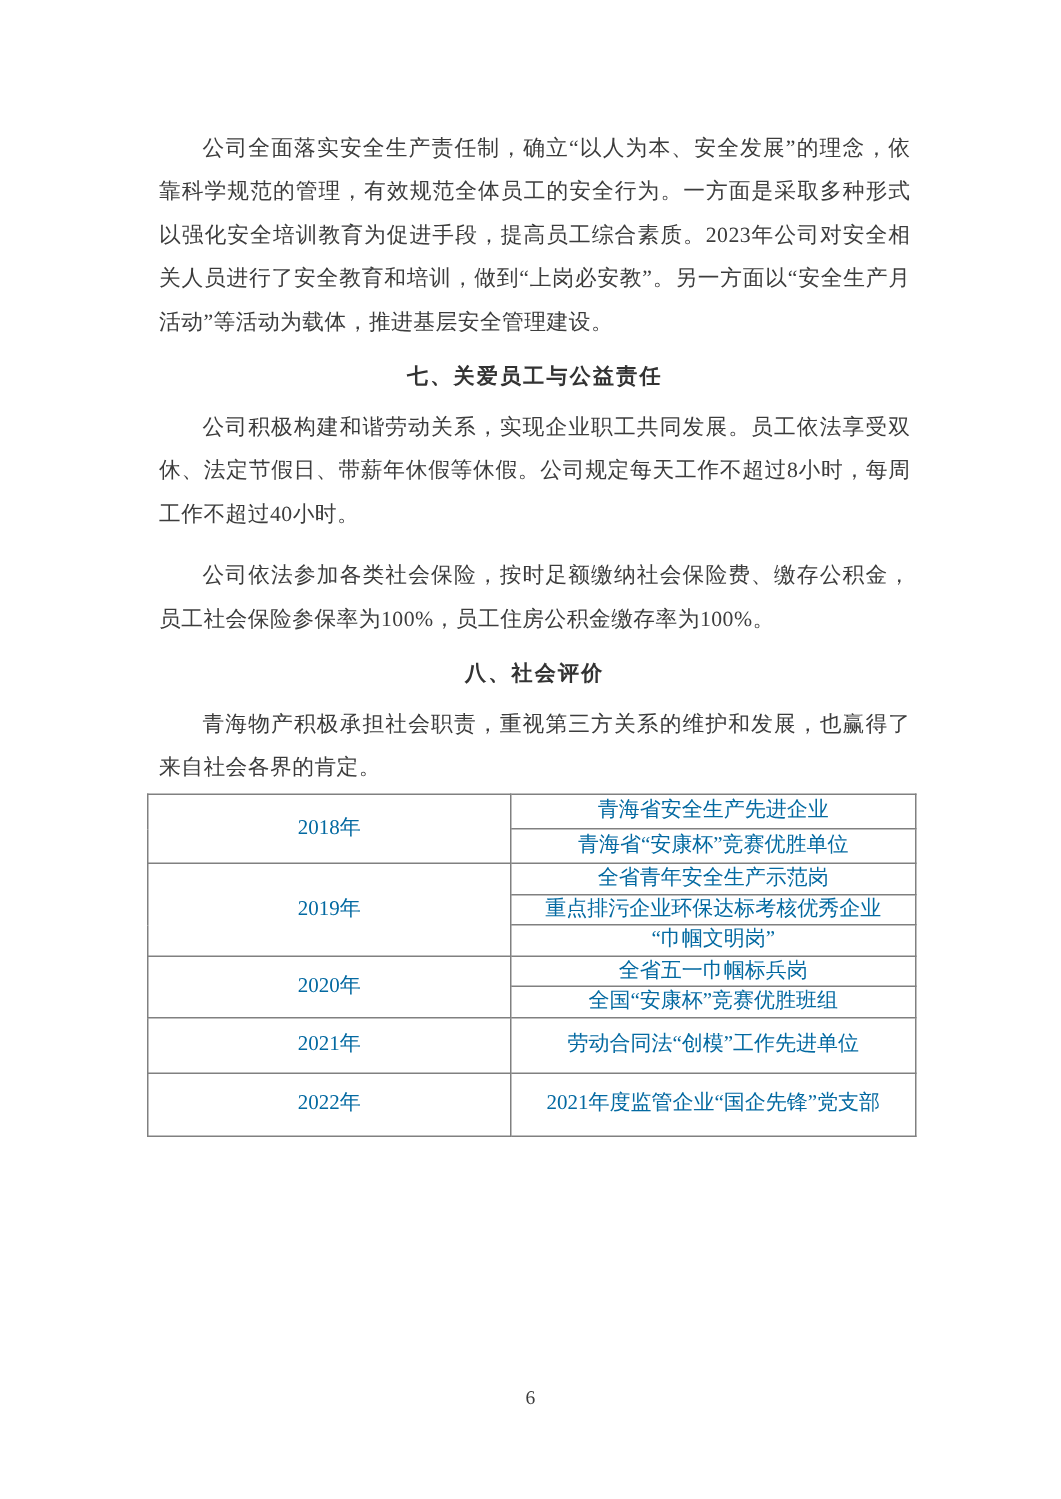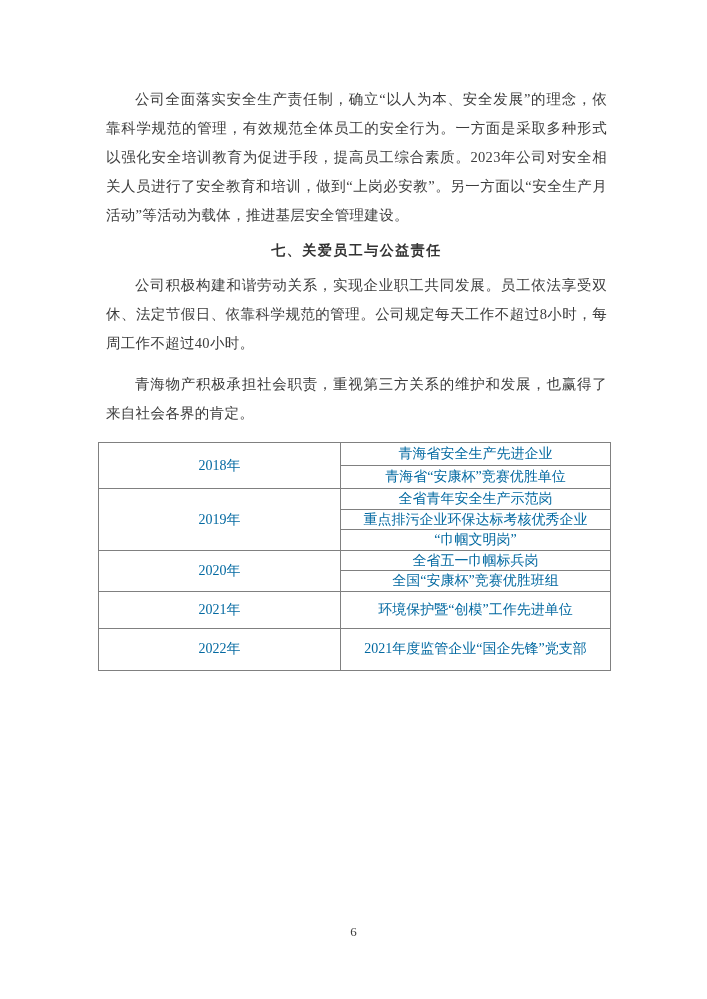--- a/index.html
+++ b/index.html
@@ -29,21 +29,21 @@
   h2.section-heading {
     font-family: "Liberation Sans", "DejaVu Sans", sans-serif;
     font-size: 14px;
     font-weight: bold;
     color: #333333;
     text-align: center;
     margin: 5px 0 11px 0;
     letter-spacing: 1.5px;
   }
   p.last-before-table {
-    margin-bottom: 14px;
+    margin-bottom: 2px;
   }
   table.awards {
     border-collapse: collapse;
     table-layout: fixed;
     width: 512px;
     margin-left: -8px;
     font-size: 14px;
     color: #0369a1;
   }
   table.awards td {
@@ -67,24 +67,26 @@
 </head>
 <body>
 
 <div class="page">
 
   <p class="body-text">公司全面落实安全生产责任制，确立“以人为本、安全发展”的理念，依靠科学规范的管理，有效规范全体员工的安全行为。一方面是采取多种形式以强化安全培训教育为促进手段，提高员工综合素质。2023年公司对安全相关人员进行了安全教育和培训，做到“上岗必安教”。另一方面以“安全生产月活动”等活动为载体，推进基层安全管理建设。</p>
 
   <h2 class="section-heading">七、关爱员工与公益责任</h2>
 
 
-  <p class="body-text">公司积极构建和谐劳动关系，实现企业职工共同发展。员工依法享受双休、法定节假日、依靠科学规范的管理。公司规定每天工作不超过8小时，每周工作不超过40小时。</p>
+  <p class="body-text">公司积极构建和谐劳动关系，实现企业职工共同发展。员工依法享受双休、法定节假日、带薪年休假等休假。公司规定每天工作不超过8小时，每周工作不超过40小时。</p>
+
+  <p class="body-text">公司依法参加各类社会保险，按时足额缴纳社会保险费、缴存公积金，员工社会保险参保率为100%，员工住房公积金缴存率为100%。</p>
 
 
-
+  <h2 class="section-heading">八、社会评价</h2>
 
   <p class="body-text last-before-table">青海物产积极承担社会职责，重视第三方关系的维护和发展，也赢得了来自社会各界的肯定。</p>
 
   <table class="awards">
     <colgroup>
       <col style="width:242px">
       <col style="width:270px">
     </colgroup>
     <tbody>
         <tr style="height: 23px;">
@@ -106,21 +108,21 @@
         </tr>
         <tr style="height: 19px;">
           <td rowspan="2">2020年</td>
           <td>全省五一巾帼标兵岗</td>
         </tr>
         <tr style="height: 19px;">
           <td>全国“安康杯”竞赛优胜班组</td>
         </tr>
         <tr style="height: 37px;">
           <td rowspan="1">2021年</td>
-          <td>环境保护暨“创模”工作先进单位</td>
+          <td>劳动合同法“创模”工作先进单位</td>
         </tr>
         <tr style="height: 42px;">
           <td rowspan="1">2022年</td>
           <td>2021年度监管企业“国企先锋”党支部</td>
         </tr>
       </tbody>
   </table>
 
   <div class="page-number">6</div>
 

